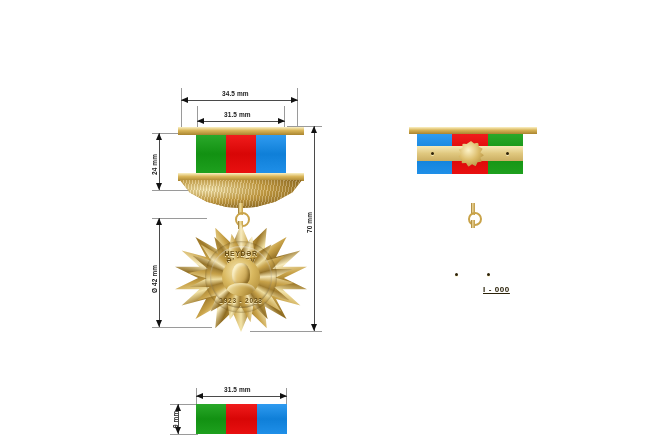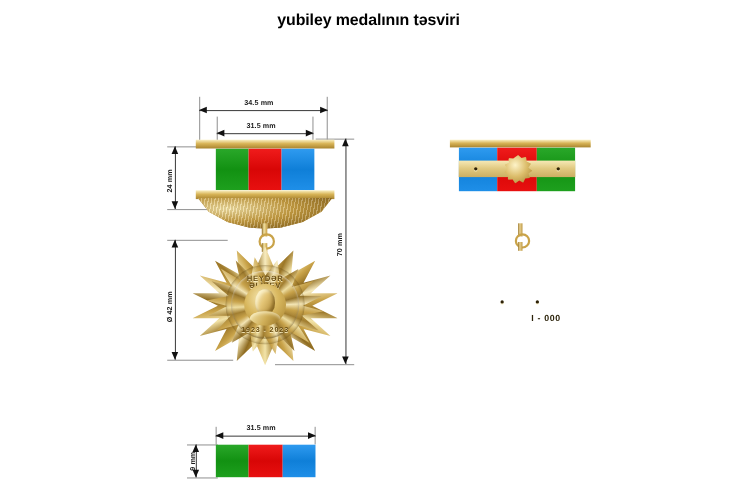--- a/index.html
+++ b/index.html
@@ -230,20 +230,21 @@
     border-radius: 50%;
     background: #2e2207;
     box-shadow: 0 1px 0 rgba(255,245,200,.8);
   }
   .serial {
     position: absolute;
     font-size: 8px;
     font-weight: bold;
     color: #2b2209;
     letter-spacing: .6px;
+    text-decoration: underline;
   }
   .rev-shield {
     position: absolute;
     background: linear-gradient(180deg,#e3c madness 0%, #cfa f 0%),
                 linear-gradient(180deg,#e7cc86 0%, #c8a css 0%),
                 linear-gradient(180deg,#e9d092 0%, #c7a349 60%, #ab8836 100%);
     clip-path: polygon(0% 0%, 100% 0%, 100% 42%, 78% 86%, 60% 100%,
                        40% 100%, 22% 86%, 0% 42%);
   }
   .rev-band {
@@ -277,21 +278,20 @@
     border-radius: 50%;
   }
 
   
   .bar-ribbon { position: absolute; display: flex; overflow: hidden; }
 </style>
 </head>
 <body>
 
 <div class="title-block">
-  <span class="title-line">yubiley medalının təsviri</span>
 </div>
 
 <div>
 
   <div class="ext-line" style="left:181px;top:88px;width:1px;height:45px;"></div>
   <div class="ext-line" style="left:297px;top:88px;width:1px;height:45px;"></div>
   <div class="hline" style="left:181px;top:100px;width:117px;"></div>
   <div class="arrow left" style="left:181px;top:97px;"></div>
   <div class="arrow right" style="left:291px;top:97px;"></div>
   <div class="dim-label" style="left:222px;top:90px;">34.5 mm</div>

